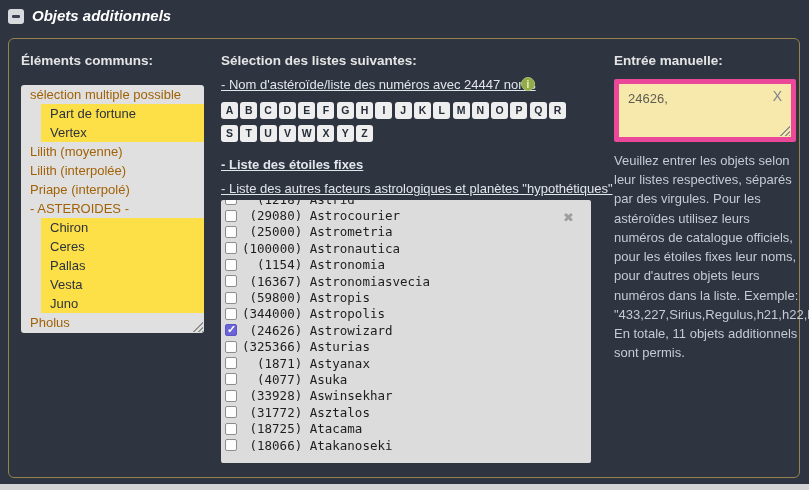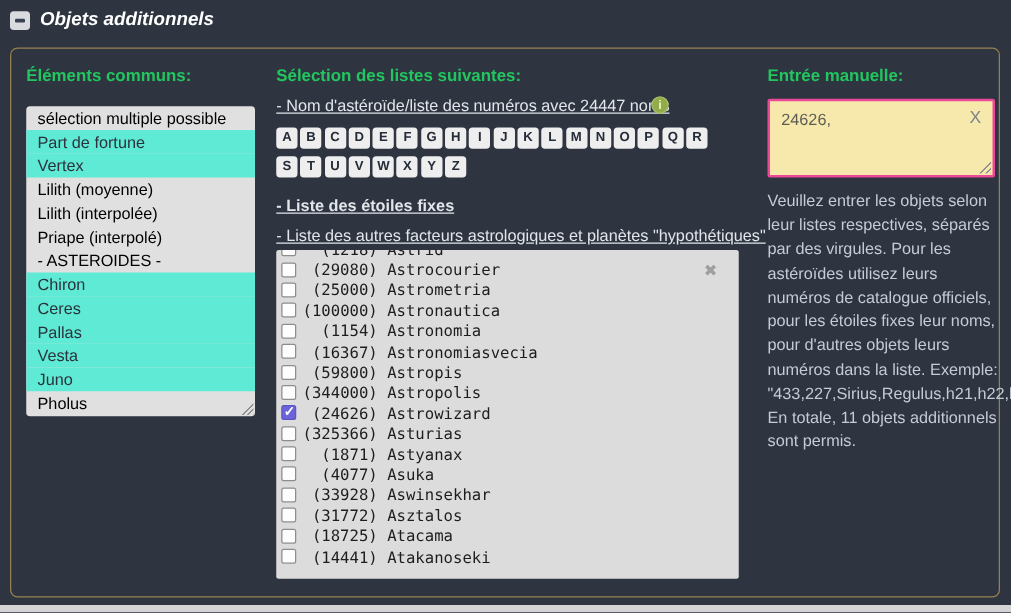--- a/index.html
+++ b/index.html
@@ -22,31 +22,31 @@
   }
   .hdr-title {
     position:absolute; left:32px; top:7px;
     color:#ffffff; font-size:15px; font-weight:bold;
   }
   
   .panel {
     position:absolute; left:8px; top:38px; width:792px; height:440px;
     border:1px solid #97824f; border-radius:6px;
   }
-  .sec-label { position:absolute; color:#22c55e; font-size:13.5px; font-weight:bold; }
+  .sec-label { position:absolute; color:#e5e5e5; font-size:13.5px; font-weight:bold; }
   
   .common-list {
     position:absolute; left:12px; top:46px; width:183px; height:248px;
     background:#e0e0e0; border-radius:3px; overflow:hidden;
   }
   .litem {
     height:19px; line-height:19px; padding-left:9px;
-    font-size:13px; color:#000000; white-space:nowrap; cursor:default;
-  }
-  .litem.en { background:#5eead4; color:#2b323e; cursor:pointer; }
+    font-size:13px; color:#a16207; white-space:nowrap; cursor:default;
+  }
+  .litem.en { background:#fde047; color:#2b323e; cursor:pointer;margin-left:20px; }
   .resize-handle {
     position:absolute; right:1px; bottom:1px; width:11px; height:11px;
     background:repeating-linear-gradient(135deg, transparent 0 2px, #8f8f8f 2px 3.2px);
     clip-path:polygon(100% 0, 100% 100%, 0 100%);
   }
   a.wlink {
     position:absolute; color:#e2e5ea; font-size:13px;
     text-decoration:underline; white-space:nowrap; cursor:pointer;
   }
   .info-badge {
@@ -85,21 +85,21 @@
   .ast-num { display:inline-block; width:8ch; text-align:right; }
   .ast-name { margin-left:1ch; }
   .ast-close {
     position:absolute; right:17px; top:10px; color:#9e9e9e;
     font-size:13px; font-weight:bold; cursor:pointer;
     font-family:"DejaVu Sans", sans-serif;
   }
   
   .manual-box {
     position:absolute; left:605px; top:40px; width:182px; height:63px;
-    background:#f7e8ab; border:2px solid #ec4899; border-radius:2px;
+    background:#f7e8ab; border:5px solid #ec4899; border-radius:2px;
   }
   .manual-text {
     position:absolute; left:9px; top:7px; color:#5d5d55; font-size:13px;
     font-family:"Liberation Sans", sans-serif;
   }
   .manual-clear {
     position:absolute; right:9px; top:4px; color:#7e848c; font-size:14px;
     cursor:pointer;
   }
   .help-text {
@@ -189,21 +189,21 @@
         <div class="ast-row"><span class="cbx"></span><span class="ast-num">(16367)</span><span class="ast-name">Astronomiasvecia</span></div>
         <div class="ast-row"><span class="cbx"></span><span class="ast-num">(59800)</span><span class="ast-name">Astropis</span></div>
         <div class="ast-row"><span class="cbx"></span><span class="ast-num">(344000)</span><span class="ast-name">Astropolis</span></div>
         <div class="ast-row checked"><span class="cbx"></span><span class="ast-num">(24626)</span><span class="ast-name">Astrowizard</span></div>
         <div class="ast-row"><span class="cbx"></span><span class="ast-num">(325366)</span><span class="ast-name">Asturias</span></div>
         <div class="ast-row"><span class="cbx"></span><span class="ast-num">(1871)</span><span class="ast-name">Astyanax</span></div>
         <div class="ast-row"><span class="cbx"></span><span class="ast-num">(4077)</span><span class="ast-name">Asuka</span></div>
         <div class="ast-row"><span class="cbx"></span><span class="ast-num">(33928)</span><span class="ast-name">Aswinsekhar</span></div>
         <div class="ast-row"><span class="cbx"></span><span class="ast-num">(31772)</span><span class="ast-name">Asztalos</span></div>
         <div class="ast-row"><span class="cbx"></span><span class="ast-num">(18725)</span><span class="ast-name">Atacama</span></div>
-        <div class="ast-row"><span class="cbx"></span><span class="ast-num">(14441)</span><span class="ast-name">Atakanoseki</span></div>
+        <div class="ast-row"><span class="cbx"></span><span class="ast-num">(18066)</span><span class="ast-name">Atakanoseki</span></div>
       </div>
     <div class="ast-close">✖</div>
   </div>
 
   <div class="sec-label" style="left:605px; top:14px;">Entrée manuelle:</div>
   <div class="manual-box">
     <div class="manual-text">24626,</div>
     <div class="manual-clear">X</div>
     <div class="resize-handle"></div>
   </div>

